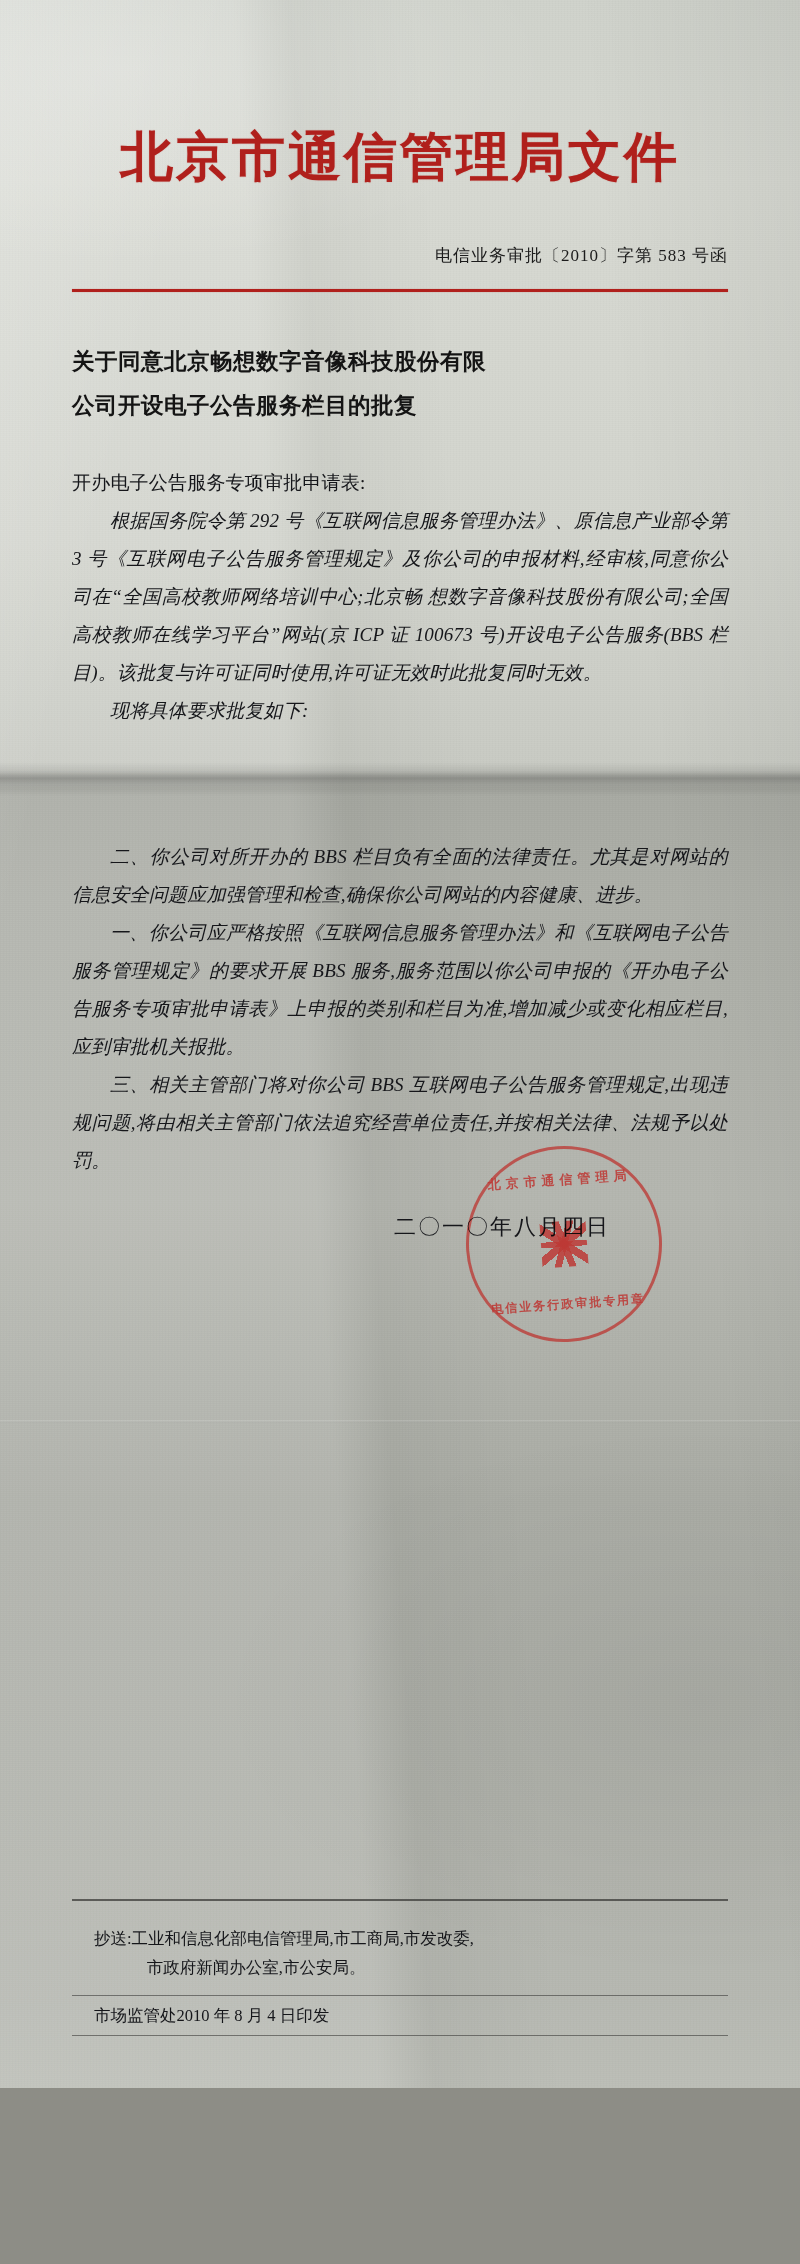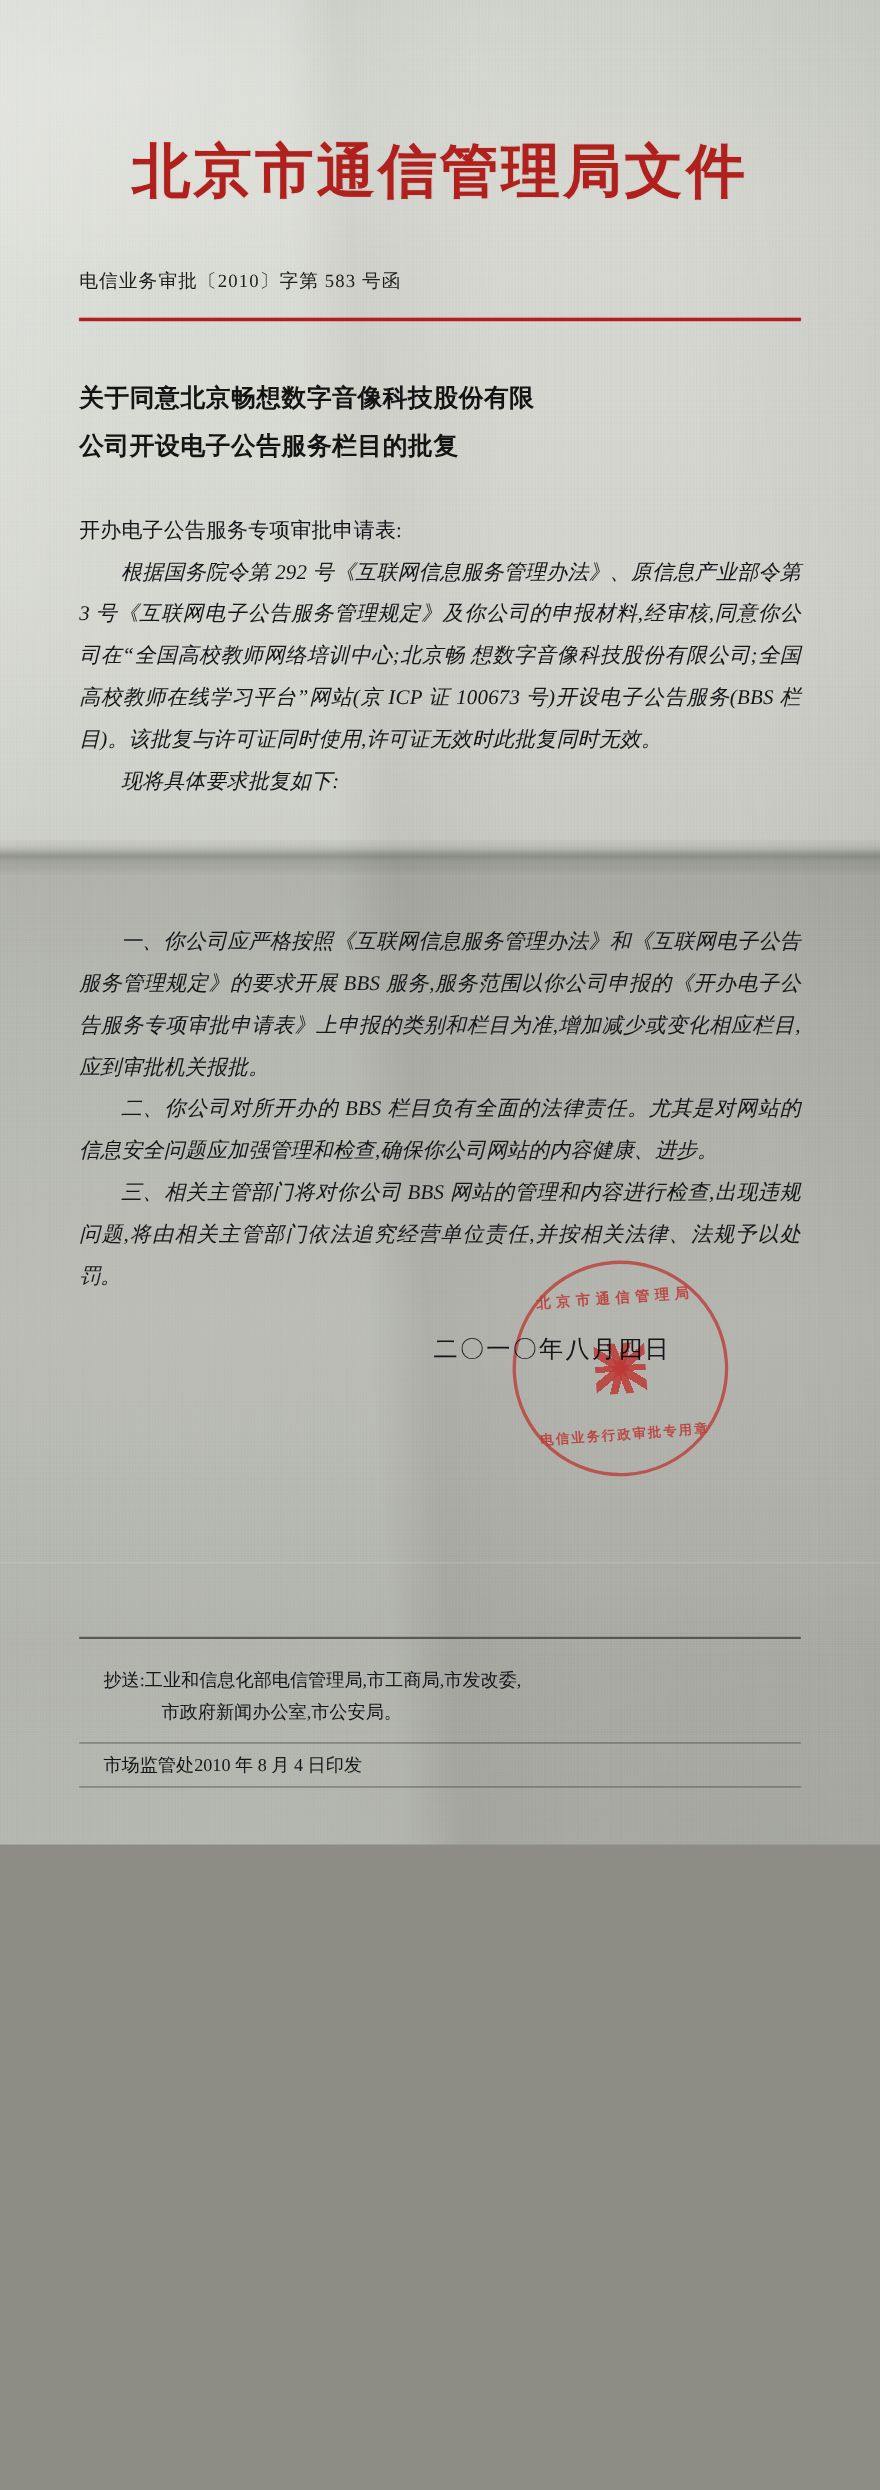--- a/index.html
+++ b/index.html
@@ -9,21 +9,21 @@
   }
   body {
     width: 800px;
     font-family: "Liberation Serif", "DejaVu Serif", serif;
   }
 
   
   .doc {
     position: relative;
     width: 800px;
-    height: 1677px;
+    height: 2088px;
     overflow: hidden;
     background:
       linear-gradient(180deg,
         #cfd2cb 0px,
         #d6d8d1 180px,
         #d2d4cd 540px,
         #c8cac3 770px,
         #b9bbb4 775px,
         #a7a9a2 790px,
         #adafa8 900px,
@@ -91,21 +91,21 @@
   .masthead-title {
     color: #b0201c;
     font-family: "Liberation Serif", "DejaVu Serif", serif;
     font-weight: bold;
     font-size: 53px;
     letter-spacing: 3px;
     line-height: 1.1;
     text-shadow: 0 0 1px rgba(176,32,28,0.5);
   }
   .doc-number {
-    text-align: left;
+    text-align: right;
     margin-top: 58px;
     font-size: 17px;
     color: #1c1c1c;
     letter-spacing: 1px;
   }
   .red-rule {
     margin: 22px auto 0;
     height: 3px;
     width: 656px;
     background: #b0201c;
@@ -268,23 +268,23 @@
     </div>
 
     <div class="body-block">
       <p>开办电子公告服务专项审批申请表:</p>
       <p class="ind">根据国务院令第 292 号《互联网信息服务管理办法》、原信息产业部令第 3 号《互联网电子公告服务管理规定》及你公司的申报材料,经审核,同意你公司在“全国高校教师网络培训中心;北京畅 想数字音像科技股份有限公司;全国高校教师在线学习平台”网站(京 ICP 证 100673 号)开设电子公告服务(BBS 栏目)。该批复与许可证同时使用,许可证无效时此批复同时无效。</p>
       <p class="ind">现将具体要求批复如下:</p>
     </div>
   </div>
 
   <div class="body-block-2">
+    <p class="ind">二、你公司对所开办的 BBS 栏目负有全面的法律责任。尤其是对网站的信息安全问题应加强管理和检查,确保你公司网站的内容健康、进步。</p>
     <p class="ind">一、你公司应严格按照《互联网信息服务管理办法》和《互联网电子公告服务管理规定》的要求开展 BBS 服务,服务范围以你公司申报的《开办电子公告服务专项审批申请表》上申报的类别和栏目为准,增加减少或变化相应栏目,应到审批机关报批。</p>
-    <p class="ind">二、你公司对所开办的 BBS 栏目负有全面的法律责任。尤其是对网站的信息安全问题应加强管理和检查,确保你公司网站的内容健康、进步。</p>
-    <p class="ind">三、相关主管部门将对你公司 BBS 网站的管理和内容进行检查,出现违规问题,将由相关主管部门依法追究经营单位责任,并按相关法律、法规予以处罚。</p>
+    <p class="ind">三、相关主管部门将对你公司 BBS 互联网电子公告服务管理规定,出现违规问题,将由相关主管部门依法追究经营单位责任,并按相关法律、法规予以处罚。</p>
   </div>
 
   <div class="sign-area">
     <div class="date-line">二〇一〇年八月四日</div>
     <div class="seal">
       <div class="seal-top-text">北京市通信管理局</div>
       <div class="seal-bottom-text">电信业务行政审批专用章</div>
     </div>
   </div>
 

